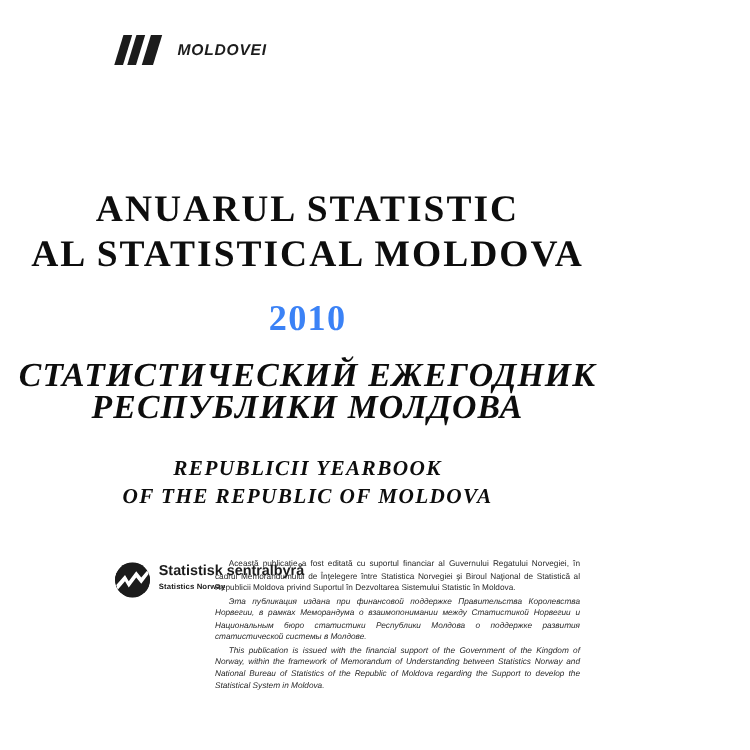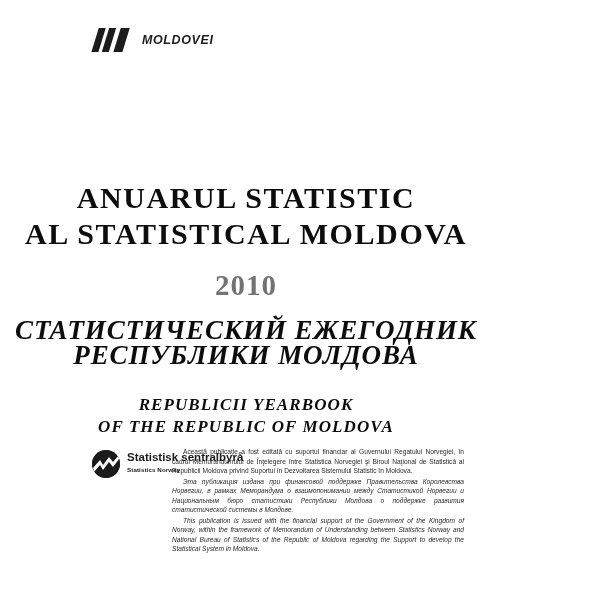--- a/index.html
+++ b/index.html
@@ -63,39 +63,38 @@
     white-space: nowrap;
   }
 
   
   .titles {
     position: absolute;
     left: 0;
     top: 150px;
     width: 492px;
     text-align: center;
-    margin-top: 30px;
   }
   .title-ro {
     font-family: "Liberation Serif", serif;
     font-weight: bold;
     font-size: 30px;
     line-height: 36px;
     letter-spacing: 1.6px;
     color: #0d0d0d;
     white-space: nowrap;
   }
   .title-year {
     font-family: "Liberation Serif", serif;
     font-weight: bold;
     font-size: 29px;
     line-height: 34px;
     letter-spacing: 1px;
     margin-top: 16px;
-    color: #737373;
+    color: #3b82f6;
   }
   .title-ru {
     font-family: "Liberation Serif", serif;
     font-weight: bold;
     font-style: italic;
     font-size: 27px;
     line-height: 25px;
     letter-spacing: 0.9px;
     margin-top: 16px;
     color: #0d0d0d;

